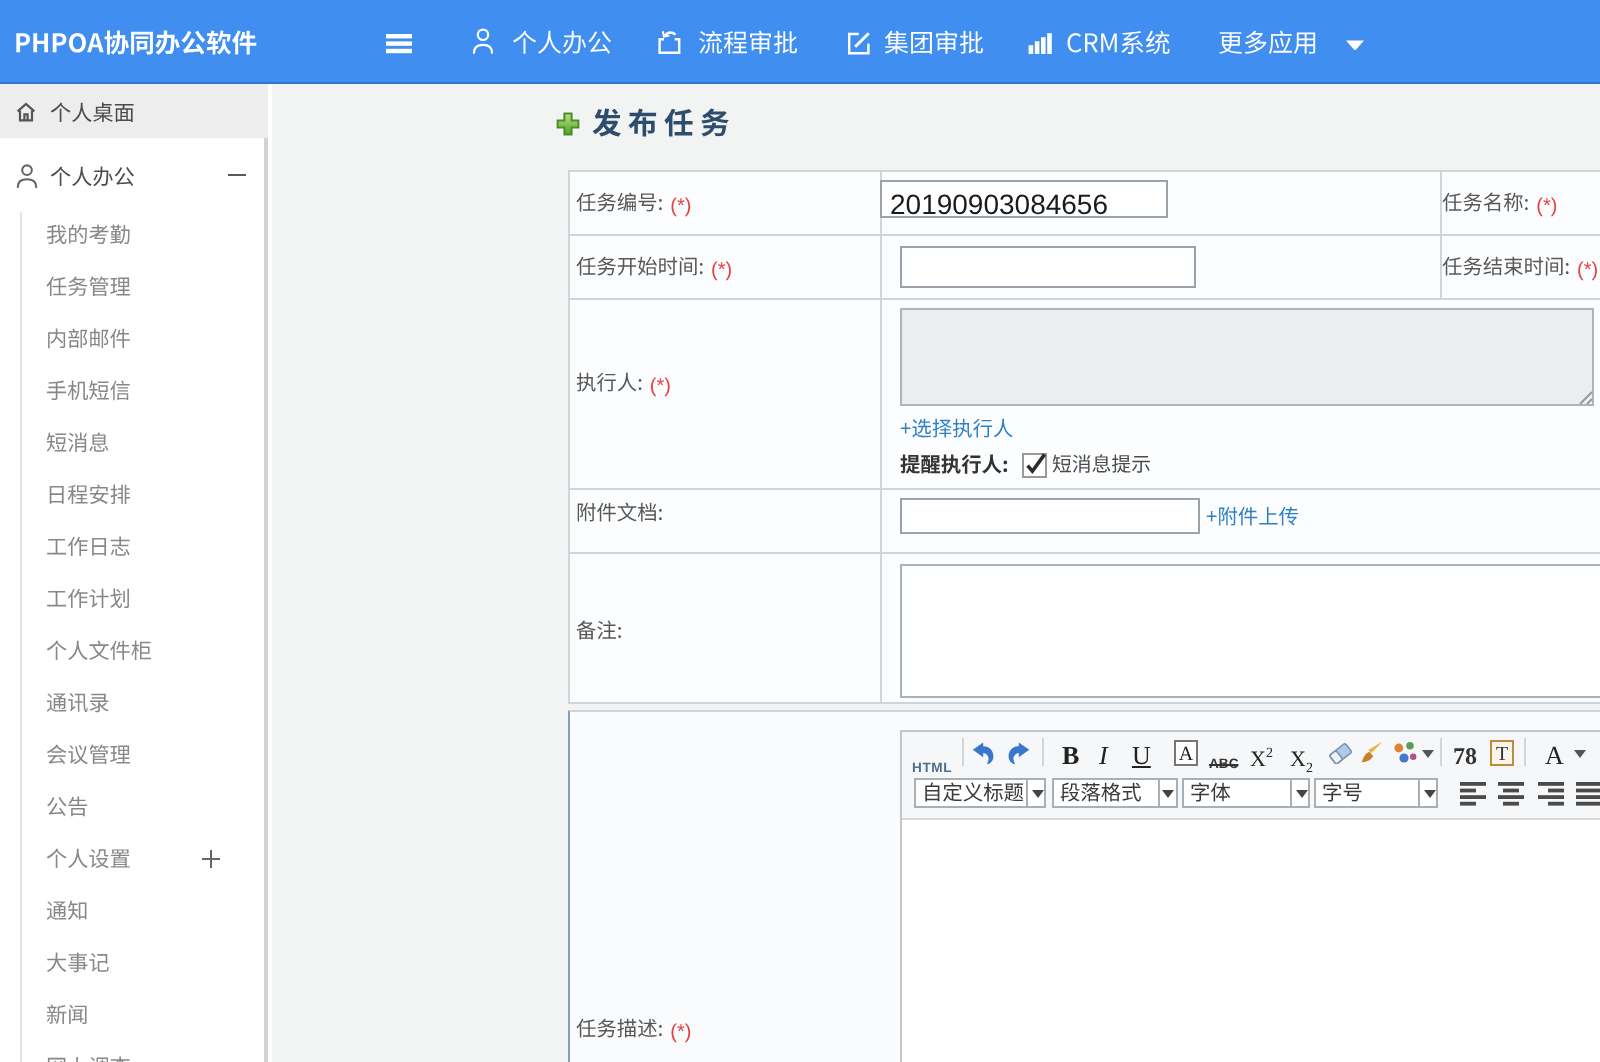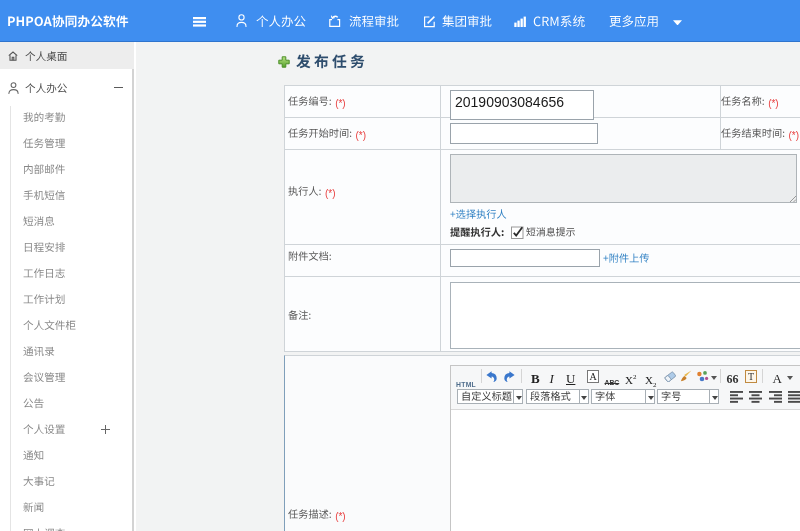--- a/index.html
+++ b/index.html
@@ -542,21 +542,21 @@
           <use href="#q36" transform="translate(10.2 8.9) scale(0.0102)"></use>
           <use href="#q96" transform="translate(20.4 8.9) scale(0.0102)"></use>
           <use href="#q97" transform="translate(30.6 8.9) scale(0.0102)"></use>
           <use href="#q86" transform="translate(40.8 8.9) scale(0.0102)"></use>
           <use href="#q87" transform="translate(51.0 8.9) scale(0.0102)"></use>
           <use href="#q83" transform="translate(61.2 8.9) scale(0.0102)"></use>
         </g>
       </svg>
     </div>
     <div style="position:absolute;left:788.5356px;top:125px;"><span style="font:10px 'Liberation Sans',sans-serif;color:#e84040">(*)</span></div>
-    <div style="position:absolute;left:450px;top:90px;width:144px;height:30px;background:#fff;border:1px solid #9aa3ab">
+    <div style="position:absolute;left:440px;top:90px;width:144px;height:19px;background:#fff;border:1px solid #9aa3ab">
       <div style="font:14px 'Liberation Sans',sans-serif;color:#1a1a1a;padding:3px 0 0 4px">20190903084656</div>
     </div>
     <div style="position:absolute;left:450px;top:123px;width:148px;height:21px;background:#fff;border:1px solid #9aa3ab"></div>
     <div style="position:absolute;left:450px;top:154px;width:347px;height:49px;background:#ebedee;border:1px solid #aeb4b8"></div>
     <div style="position:absolute;left:789px;top:195px;line-height:0"><svg width="8" height="8">
         <path d="M7 1 L1 7 M7 4.5 L4.5 7" stroke="#999" stroke-width="1"></path>
       </svg></div>
     <div style="position:absolute;left:450px;top:208.5px;line-height:0">
       <svg class="t" width="57" height="11">
         <g fill="#2f80c3">
@@ -656,21 +656,21 @@
     <div style="position:absolute;left:696px;top:370px;line-height:0"><svg width="13" height="13">
         <circle cx="3.4" cy="4" r="2.2" fill="#e08030"></circle>
         <circle cx="9" cy="2.9" r="1.9" fill="#58a058"></circle>
         <circle cx="6" cy="9" r="2.3" fill="#4878c8"></circle>
         <circle cx="10.6" cy="8.4" r="1.6" fill="#b05090"></circle>
       </svg></div>
     <div style="position:absolute;left:710.5px;top:375px;line-height:0"><svg width="6" height="4">
         <path d="M0 0 L6 0 L3 4 Z" fill="#555"></path>
       </svg></div>
     <div style="position:absolute;left:719.5px;top:369px;width:1px;height:14px;background:#d5d5d5"></div>
-    <div style="position:absolute;left:726.5px;top:369px;"><span style="font:bold 12px 'Liberation Serif',serif;color:#333">66</span></div>
+    <div style="position:absolute;left:726.5px;top:369px;"><span style="font:bold 12px 'Liberation Serif',serif;color:#333">78</span></div>
     <div style="position:absolute;left:745px;top:370px;line-height:0"><svg width="12" height="13">
         <rect x="0.5" y="0.5" width="11" height="12" fill="#fdf6ea" stroke="#c08a40"></rect>
         <text x="6" y="10" text-anchor="middle" font-family="Liberation Serif" font-size="10" fill="#333">T</text>
       </svg></div>
     <div style="position:absolute;left:762px;top:369px;width:1px;height:14px;background:#d5d5d5"></div>
     <div style="position:absolute;left:772.5px;top:368.5px;"><span style="font:13px 'Liberation Serif',serif;color:#222">A</span></div>
     <div style="position:absolute;left:786.5px;top:375px;line-height:0"><svg width="6" height="4">
         <path d="M0 0 L6 0 L3 4 Z" fill="#555"></path>
       </svg></div>
     <div style="position:absolute;left:457px;top:388.5px;width:57px;height:15.5px;background:#fff;border:1px solid #a8afb5"></div>

